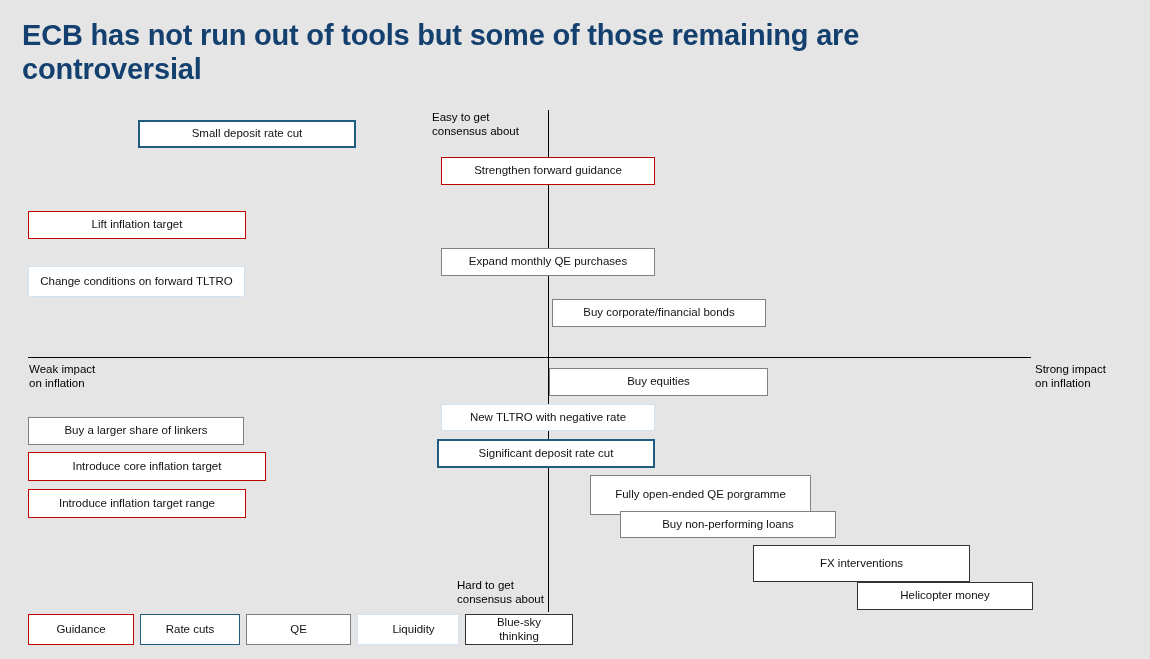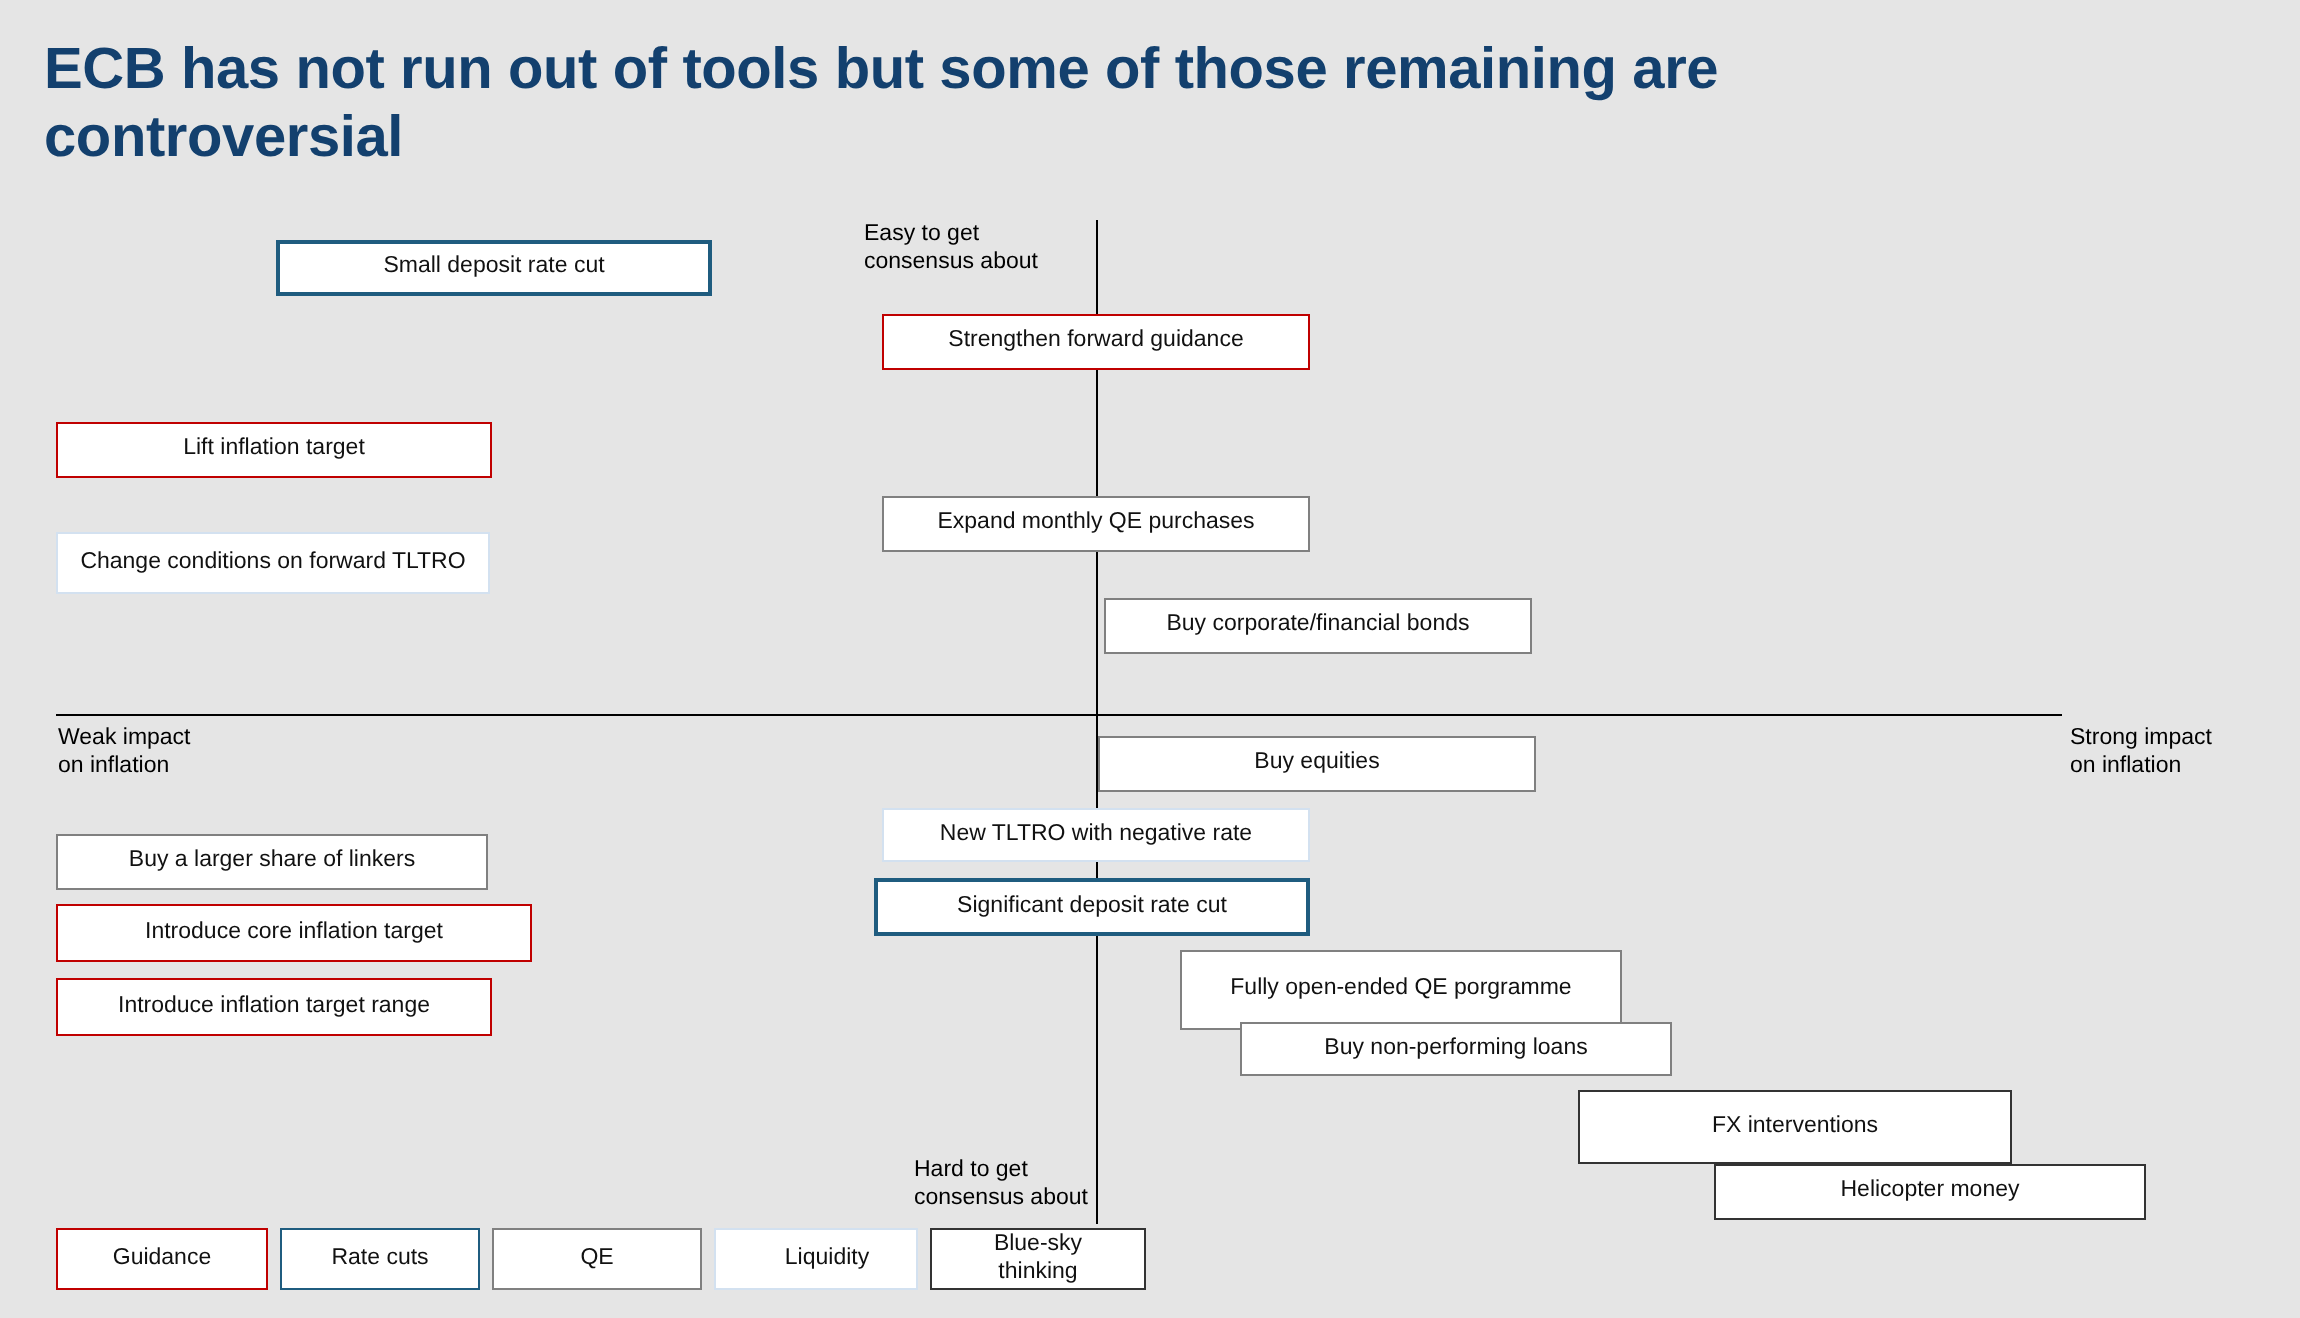--- a/index.html
+++ b/index.html
@@ -154,22 +154,22 @@
       <div class="box cat-qe" style="left: 441px; top: 248px; width: 214px; height: 28px;">Expand monthly QE purchases</div>
       <div class="box cat-qe" style="left: 552px; top: 299px; width: 214px; height: 28px;">Buy corporate/financial bonds</div>
       <div class="box cat-qe" style="left: 549px; top: 368px; width: 219px; height: 28px;">Buy equities</div>
       <div class="box cat-liquidity" style="left: 441px; top: 404px; width: 214px; height: 27px;">New TLTRO with negative rate</div>
       <div class="box cat-ratecuts" style="left: 437px; top: 439px; width: 218px; height: 29px;">Significant deposit rate cut</div>
       <div class="box cat-qe" style="left: 28px; top: 417px; width: 216px; height: 28px;">Buy a larger share of linkers</div>
       <div class="box cat-guidance" style="left: 28px; top: 452px; width: 238px; height: 29px;">Introduce core inflation target</div>
       <div class="box cat-guidance" style="left: 28px; top: 489px; width: 218px; height: 29px;">Introduce inflation target range</div>
       <div class="box cat-qe" style="left: 590px; top: 475px; width: 221px; height: 40px;">Fully open-ended QE porgramme</div>
       <div class="box cat-qe" style="left: 620px; top: 511px; width: 216px; height: 27px;">Buy non-performing loans</div>
-      <div class="box cat-bluesky" style="left: 753px; top: 545px; width: 217px; height: 37px; margin-left: 36px;">FX interventions</div>
-      <div class="box cat-bluesky" style="left: 857px; top: 582px; width: 216px; height: 28px;">Helicopter money</div>
+      <div class="box cat-bluesky" style="left: 753px; top: 545px; width: 217px; height: 37px;">FX interventions</div>
+      <div class="box cat-bluesky" style="left: 857px; top: 582px; width: 176px; height: 28px;">Helicopter money</div>
     </div>
 
   <div id="legend">
       <div class="legend-item cat-guidance" style="width: 106px;">Guidance</div>
       <div class="legend-item cat-ratecuts" style="width: 100px;">Rate cuts</div>
       <div class="legend-item cat-qe" style="width: 105px;">QE</div>
       <div class="legend-item cat-liquidity" style="width: 102px; padding-left: 11px;">Liquidity</div>
       <div class="legend-item cat-bluesky" style="width: 108px;">Blue-sky
 thinking</div>
     </div>

